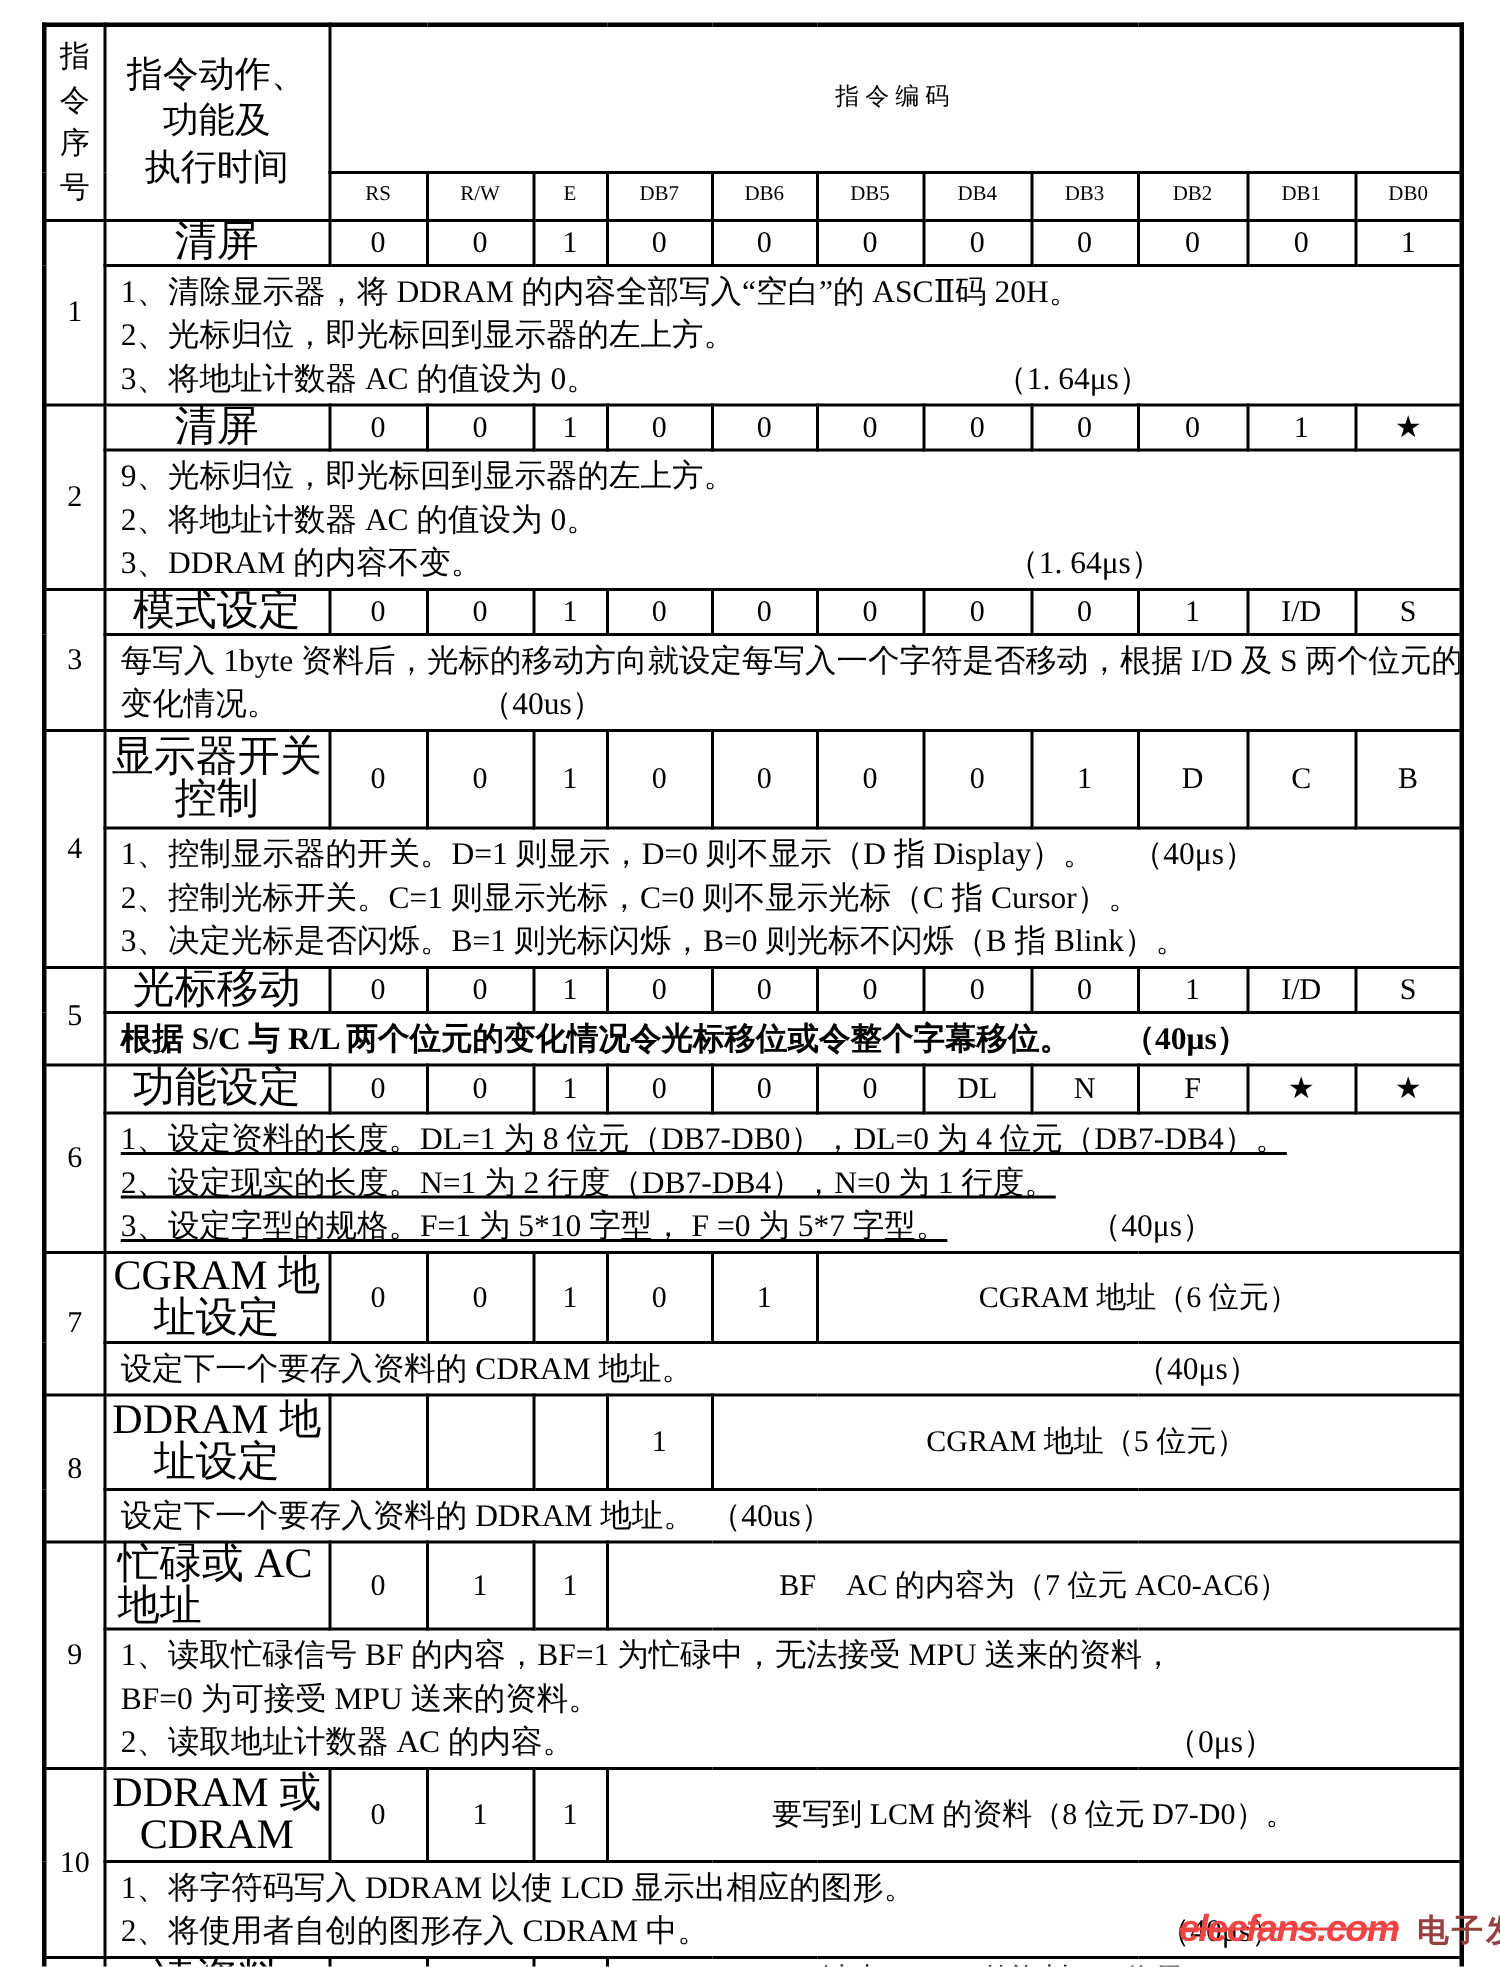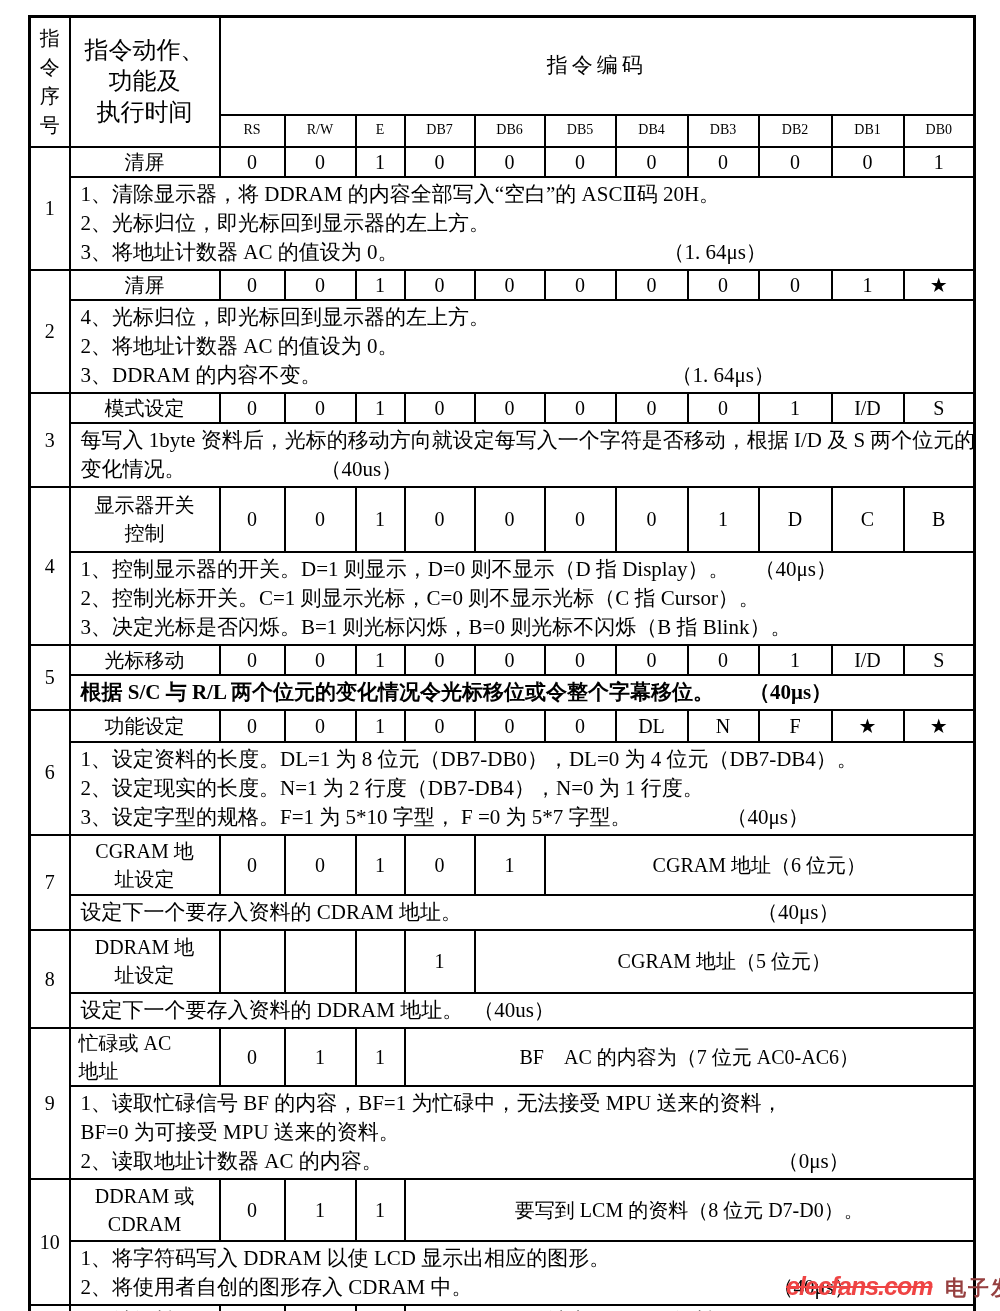--- a/index.html
+++ b/index.html
@@ -15,24 +15,24 @@
     border:3px solid #000;
   }
   td{
     border:2px solid #000;padding:0;
     text-align:center;vertical-align:middle;
     font-size:20px;line-height:1.3;
   }
   td.hdr-num{vertical-align:middle;}
   .vstack div{line-height:29px;font-size:20px;}
   td.hdr-action div{line-height:31px;font-size:24px;}
-  td.hdr-enc{font-size:21px;letter-spacing:4px;}
+  td.hdr-enc{font-size:16px;letter-spacing:4px;}
   td.bit-hdr{font-size:14px;}
   td.num{font-size:20px;}
-  td.label div{line-height:28px;font-size:20px;padding:0 3px;}
+  td.label div{line-height:28px;font-size:28px;padding:0 3px;}
   td.label.left{text-align:left;}
   td.label.left div{padding-left:8px;}
   td.merged{font-size:20px;}
   td.desc{
     text-align:left;padding:2px 6px 2px 10px;overflow:hidden;
   }
   td.desc .dline{line-height:29px;white-space:nowrap;font-size:21px;}
   .timing{display:inline-block;}
   .watermark{
     position:absolute;top:1272px;left:786px;white-space:nowrap;z-index:5;
@@ -131,21 +131,21 @@
         <td class="bit">0</td>
         <td class="bit">0</td>
         <td class="bit">0</td>
         <td class="bit">0</td>
         <td class="bit">0</td>
         <td class="bit">1</td>
         <td class="bit">★</td>
       </tr>
       <tr style="height: 88px;">
         <td class="desc" colspan="12">
-          <div class="dline"><span>4、光标归位，即光标回到显示器的左上方。</span></div>
+          <div class="dline"><span>9、光标归位，即光标回到显示器的左上方。</span></div>
           <div class="dline"><span>2、将地址计数器 AC 的值设为 0。</span></div>
           <div class="dline"><span>3、DDRAM 的内容不变。</span><span class="timing" style="margin-left: 350px;">（1. 64μs）</span></div>
         </td>
       </tr>
       <tr style="height: 25px;">
         <td class="num" rowspan="2">3</td>
         <td class="label">
           <div>模式设定</div>
         </td>
         <td class="bit">0</td>
@@ -223,21 +223,21 @@
         <td class="bit">1</td>
         <td class="bit">0</td>
         <td class="bit">0</td>
         <td class="bit">0</td>
         <td class="bit">DL</td>
         <td class="bit">N</td>
         <td class="bit">F</td>
         <td class="bit">★</td>
         <td class="bit">★</td>
       </tr>
-      <tr style="height: 85px;">
+      <tr style="height: 85px; text-decoration: underline;">
         <td class="desc" colspan="12">
           <div class="dline"><span>1、设定资料的长度。DL=1 为 8 位元（DB7-DB0），DL=0 为 4 位元（DB7-DB4）。</span></div>
           <div class="dline"><span>2、设定现实的长度。N=1 为 2 行度（DB7-DB4），N=0 为 1 行度。</span></div>
           <div class="dline"><span>3、设定字型的规格。F=1 为 5*10 字型，  F =0 为 5*7 字型。</span><span class="timing" style="margin-left: 95px;">（40μs）</span></div>
         </td>
       </tr>
       <tr style="height: 60px;">
         <td class="num" rowspan="2">7</td>
         <td class="label">
           <div>CGRAM 地</div>

